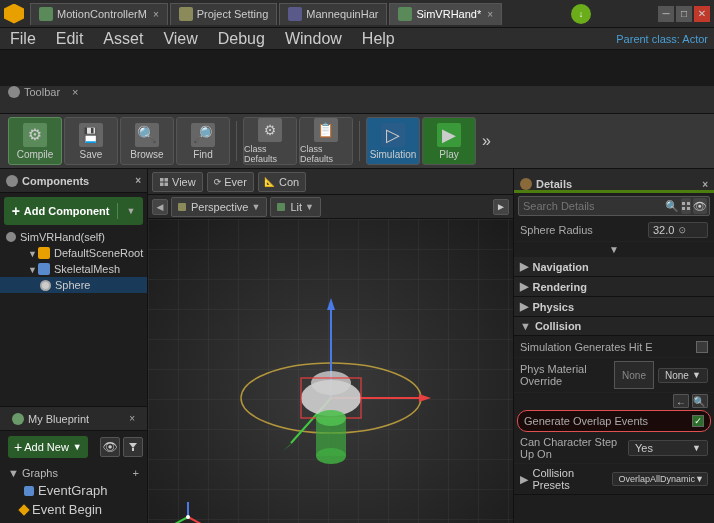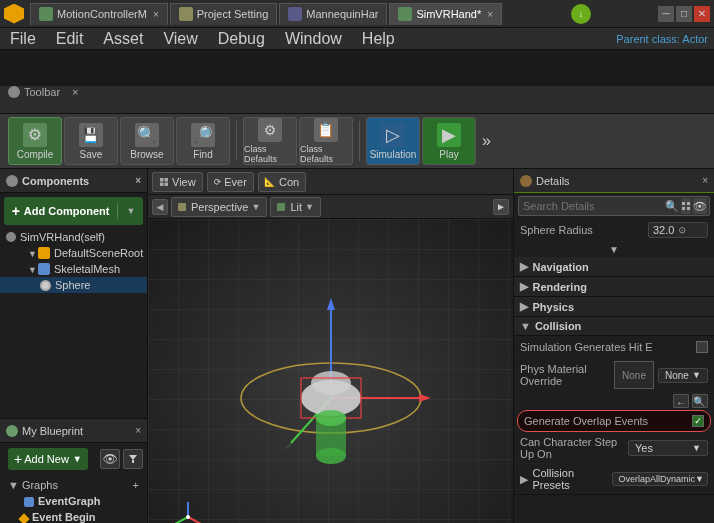--- a/index.html
+++ b/index.html
@@ -215,21 +215,21 @@
     
     #blueprint-panel {
       background: #1e1e1e;
       border-top: 1px solid #111;
       flex-shrink: 0;
     }
     .bp-header {
       display: flex; align-items: center;
       background: #2a2a2a;
       height: 24px;
-      padding: 0 6px;
+      padding: 0 12px;
       border-bottom: 1px solid #111;
     }
     .add-new-btn {
       display: flex; align-items: center;
       background: #2a5c2a;
       height: 22px;
       padding: 0 6px;
       border-radius: 3px;
       cursor: pointer;
       color: #fff;
@@ -249,26 +249,25 @@
       padding: 2px 4px;
       font-size: 11px;
       color: #bbb;
       cursor: pointer;
     }
     .section-add {
       margin-left: auto;
       color: #aaa; cursor: pointer;
     }
     .graph-item {
-      display: flex; align-items: flex-end;
+      display: flex; align-items: center;
       padding: 2px 6px 2px 16px;
-      font-size: 11px;
+      font-size: 13px;
       color: #ccc;
       cursor: pointer;
-      font-weight: bold;
     }
     .diamond-icon {
       width: 8px; height: 8px;
       background: #e8a000;
       transform: rotate(45deg);
       margin-right: 4px;
       flex-shrink: 0;
     }
 
     
@@ -329,25 +328,26 @@
     }
 
     
     #details-panel {
       width: 200px;
       background: #1e1e1e;
       display: flex; flex-direction: column;
       flex-shrink: 0;
     }
     .details-header {
-      display: flex; align-items: center;
+      display: flex; align-items: flex-end;
       background: #2a2a2a;
       height: 24px;
       padding: 0 6px;
-      border-bottom: 1px solid #4d7c0f;
+      border-bottom: 3px solid #4d7c0f;
+      font-weight: bold;
     }
     .details-search {
       display: flex; align-items: center;
       margin: 3px 4px;
       background: #333;
       border: 1px solid #555;
       border-radius: 2px;
       padding: 1px 4px;
       height: 20px;
     }

